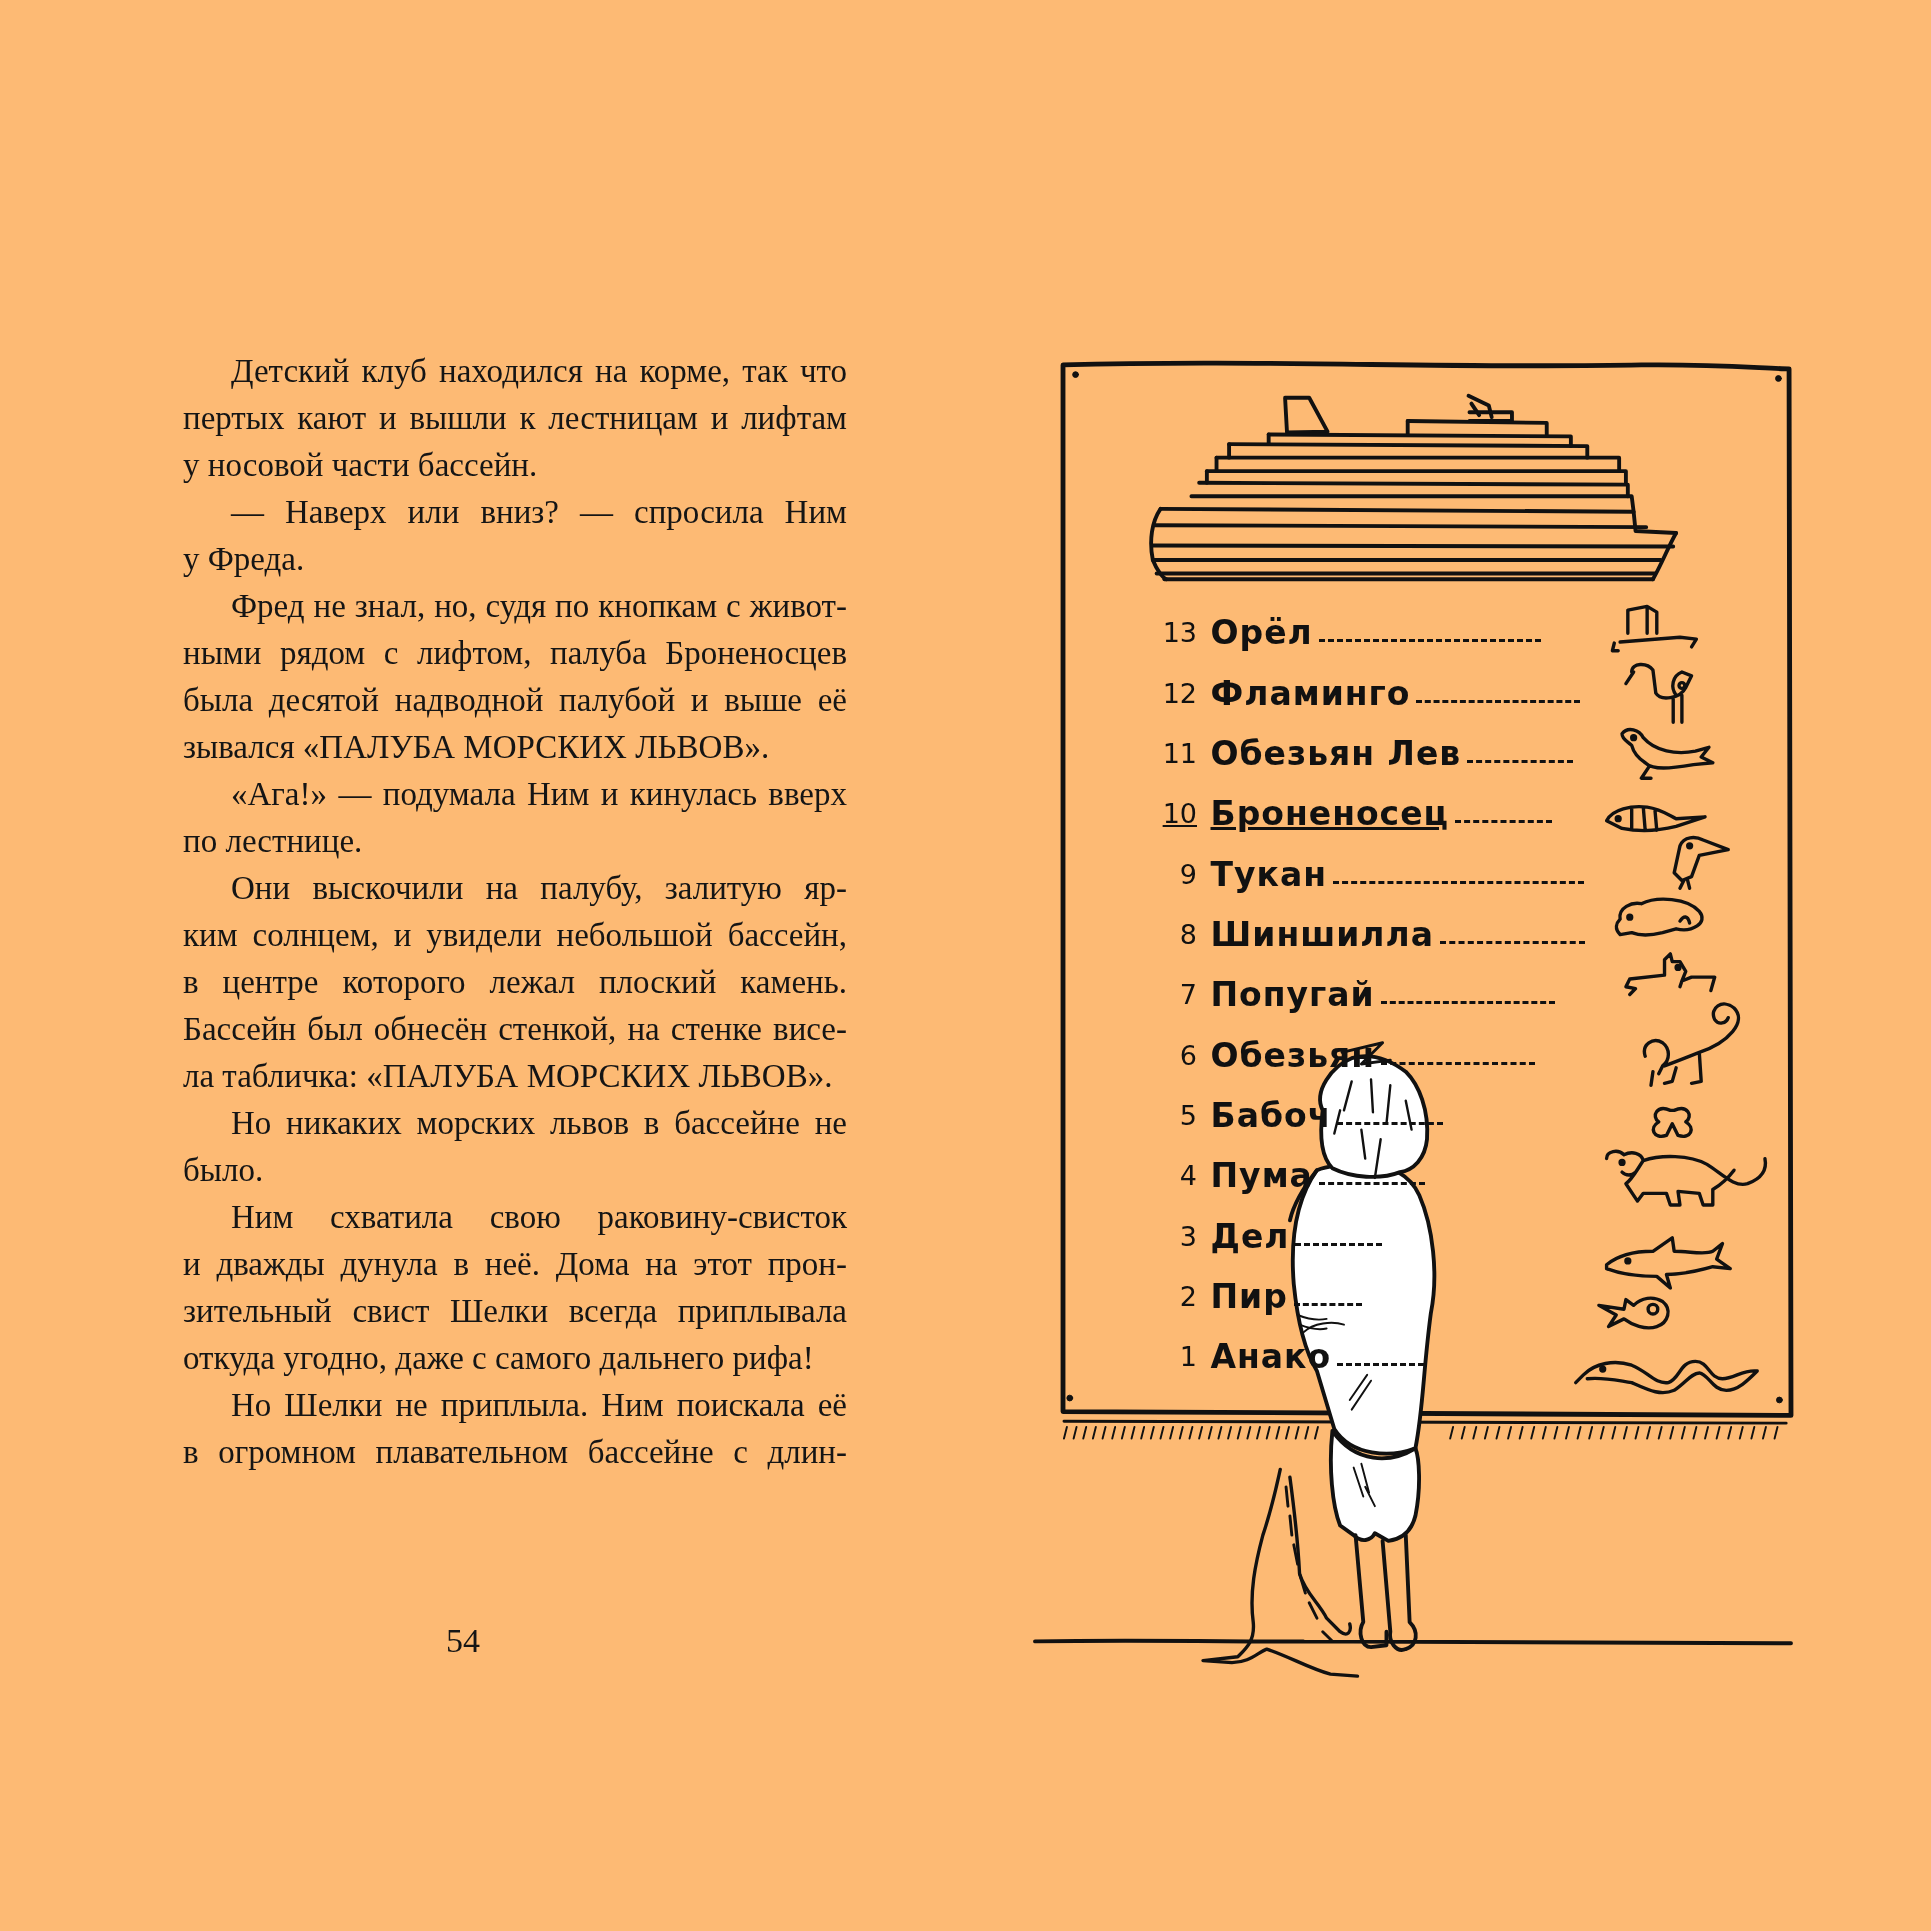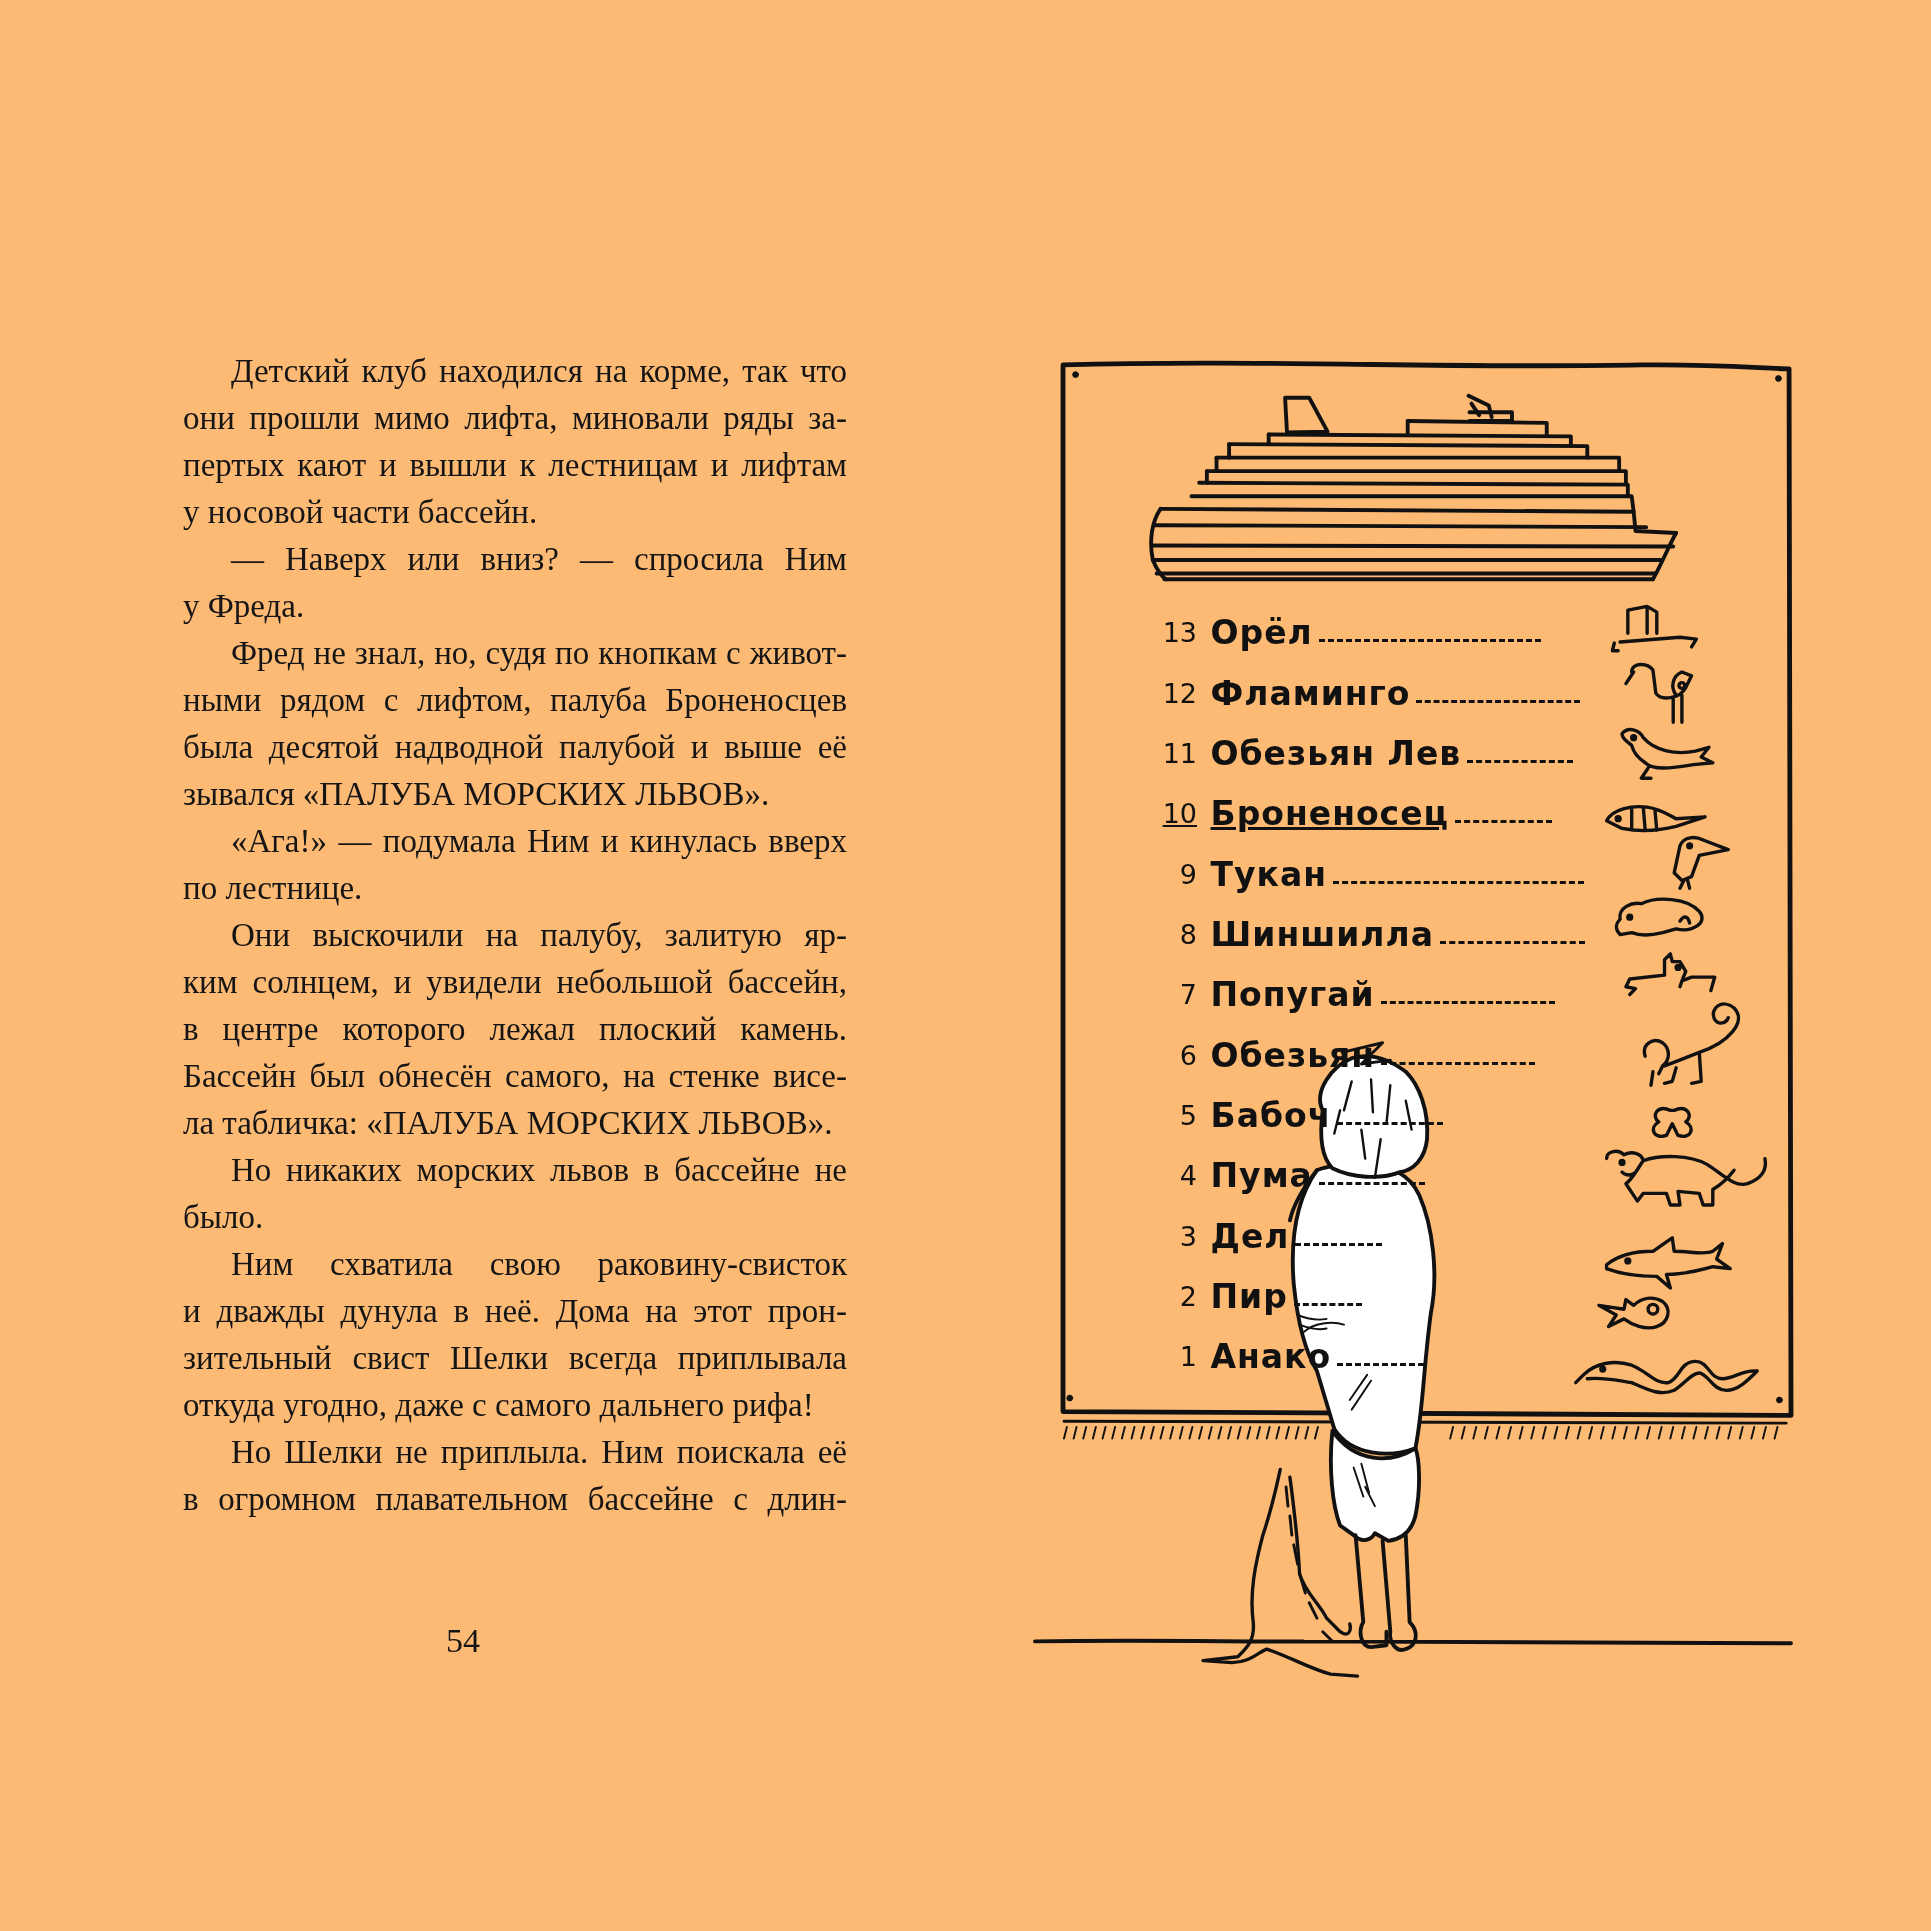--- a/index.html
+++ b/index.html
@@ -35,35 +35,34 @@
       flex: 0 0 auto; border-bottom: 3.9px dashed #111; height: 0; margin-left: 5.8px; margin-top: 17.4px;
     }
   </style>
 </head>
 <body>
 
 <div class="page">
 
   <div class="text-col" id="text-col">
       <span class="line indent">Детский клуб находился на корме, так что</span>
-      <span class="line">они прошли мимо лифта, миновали ряды за-</span>
       <span class="line">пертых кают и вышли к лестницам и лифтам</span>
       <span class="line last">у носовой части бассейн.</span>
       <span class="line indent">— Наверх или вниз? — спросила Ним</span>
       <span class="line last">у Фреда.</span>
       <span class="line indent">Фред не знал, но, судя по кнопкам с живот-</span>
       <span class="line">ными рядом с лифтом, палуба Броненосцев</span>
       <span class="line">была десятой надводной палубой и выше её</span>
       <span class="line last">зывался «ПАЛУБА МОРСКИХ ЛЬВОВ».</span>
       <span class="line indent">«Ага!» — подумала Ним и кинулась вверх</span>
       <span class="line last">по лестнице.</span>
       <span class="line indent">Они выскочили на палубу, залитую яр-</span>
       <span class="line">ким солнцем, и увидели небольшой бассейн,</span>
       <span class="line">в центре которого лежал плоский камень.</span>
-      <span class="line">Бассейн был обнесён самого, на стенке висе-</span>
+      <span class="line">Бассейн был обнесён стенкой, на стенке висе-</span>
       <span class="line last">ла табличка: «ПАЛУБА МОРСКИХ ЛЬВОВ».</span>
       <span class="line indent">Но никаких морских львов в бассейне не</span>
       <span class="line last">было.</span>
       <span class="line indent">Ним схватила свою раковину-свисток</span>
       <span class="line">и дважды дунула в неё. Дома на этот прон-</span>
       <span class="line">зительный свист Шелки всегда приплывала</span>
       <span class="line last">откуда угодно, даже с самого дальнего рифа!</span>
       <span class="line indent">Но Шелки не приплыла. Ним поискала её</span>
       <span class="line">в огромном плавательном бассейне с длин-</span>
     </div>

